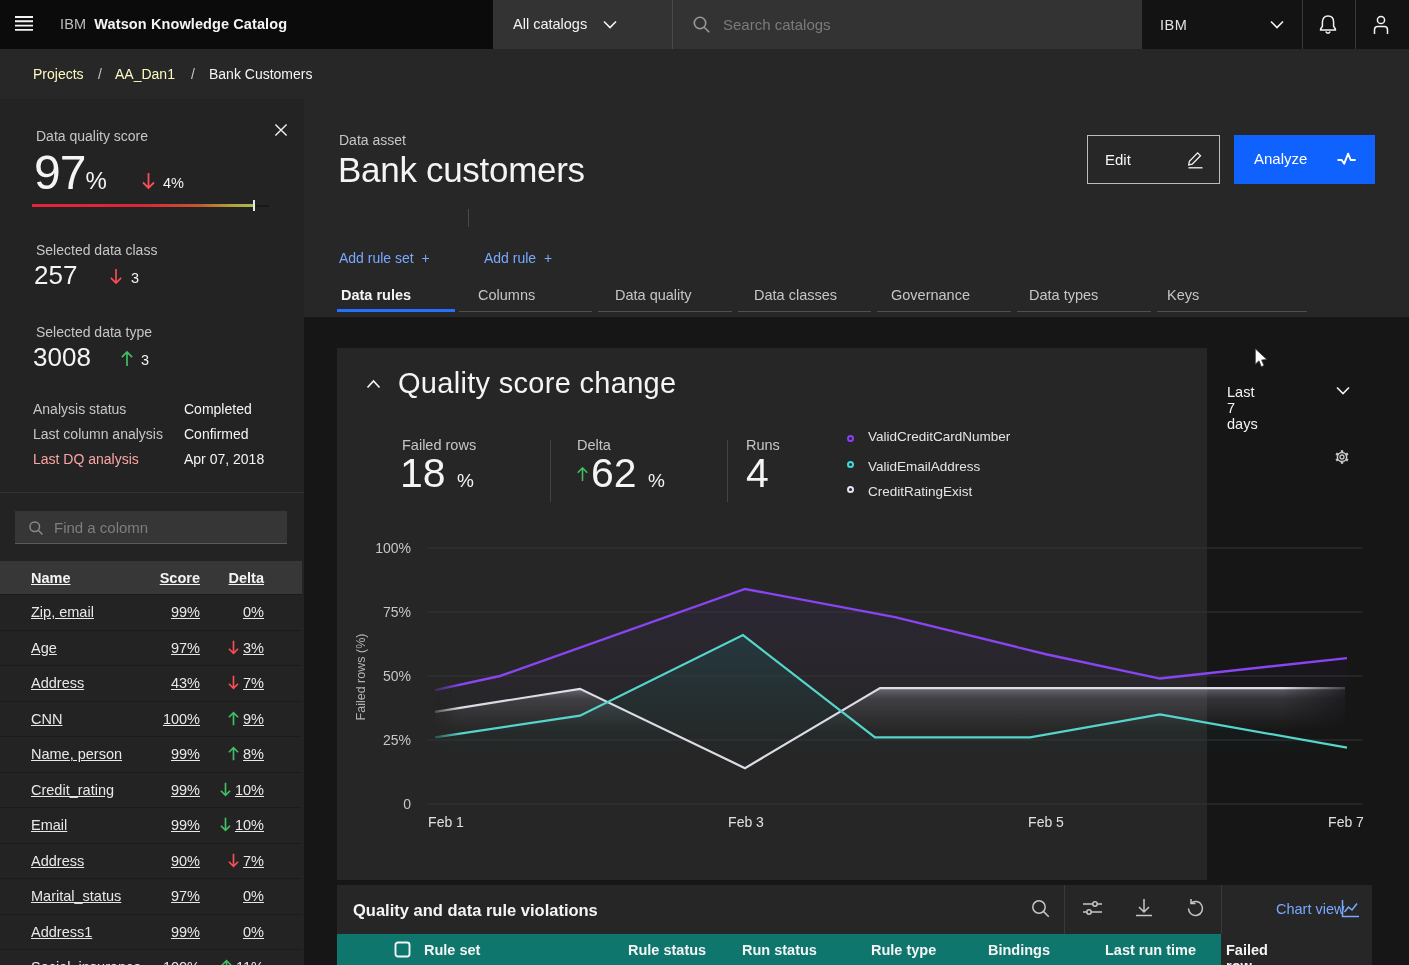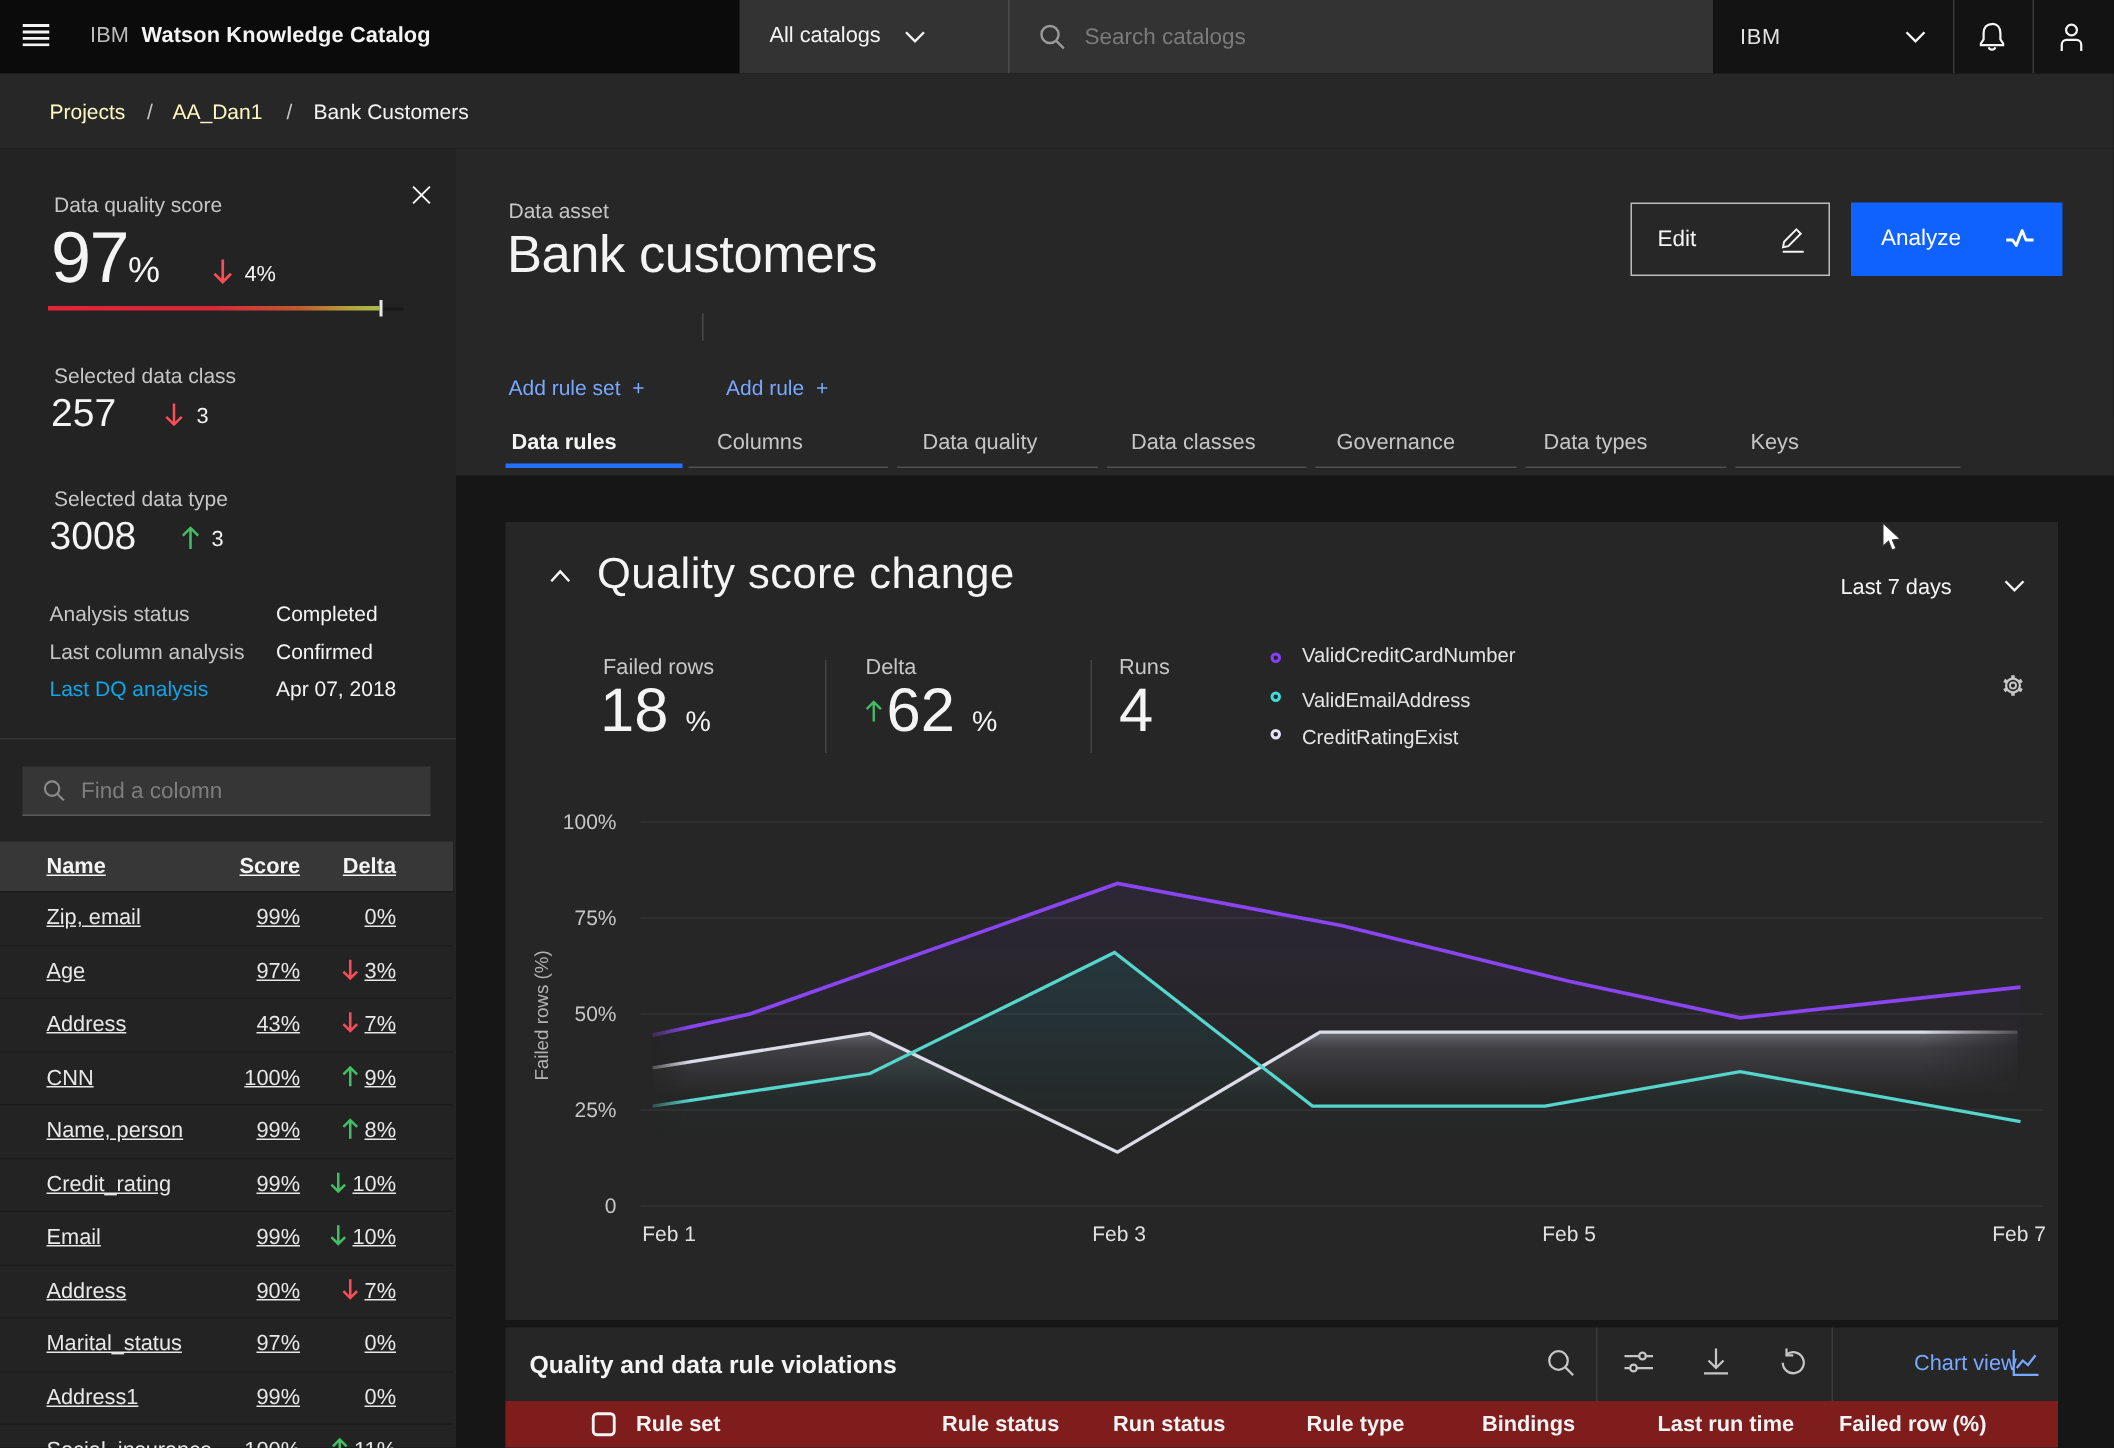--- a/index.html
+++ b/index.html
@@ -44,23 +44,23 @@
   #m-title { position:absolute; left:34px; top:51px; font-size:35px; font-weight:400; color:#f4f4f4; letter-spacing:-0.3px; }
   .bluelnk { color:#78a9ff; font-size:14px;margin-top:40px; }
   #btn-edit { position:absolute; left:783px; top:36px; width:133px; height:49px; border:1.5px solid #bcbcbc;
      color:#f4f4f4; font-size:15px; }
   #btn-analyze { position:absolute; left:930px; top:36px; width:141px; height:49px; background:#0f62fe;
      color:#fff; font-size:15px; }
   #tabs { position:absolute; left:304px; top:279px; width:1105px; height:38px; background:#272727; }
   #tabs span { position:absolute; top:8px; font-size:14.5px; color:#c6c6c6; }
   #tabs .ul { position:absolute; top:31.5px; height:1.5px; background:#4f4f4f; }
   #darkzone { position:absolute; left:304px; top:317px; width:1105px; height:648px; background:#161616; }
-  #card1 { position:absolute; left:337px; top:348px; width:1035px; height:532px; background:#262626; }
+  #card1 { position:absolute; left:337px; top:348px; width:870px; height:532px; background:#262626; }
   #card2 { position:absolute; left:337px; top:885px; width:1035px; height:80px; background:#262626; }
-  #vtbl-hd { position:absolute; left:0; top:49px; width:1035px; height:31px; background:#7f1d1d; }
+  #vtbl-hd { position:absolute; left:0; top:49px; width:884px; height:31px; background:#0f766e; }
   .vh { position:absolute; top:8px; font-weight:bold; font-size:14.5px; color:#f4f4f4; }
   .stat-label { position:absolute; font-size:14.5px; color:#c6c6c6; }
   .stat-big { position:absolute; font-size:41px; font-weight:300; color:#f4f4f4; }
   .stat-big span { font-size:19px; font-weight:400; }
   .stat-sep { position:absolute; width:1px; height:62px; background:#434343; }
   .leg-item { position:absolute; font-size:13.5px; color:#e4e4e4; }
   .leg-dot { position:absolute; width:7px; height:7px; border-radius:50%; border:2.7px solid; }
 </style>
 </head>
 <body>
@@ -128,21 +128,21 @@
   </svg>
 <div class="abs" style="left:131px;top:270px;font-size:14.5px;color:#f4f4f4">3</div>
 <div class="sgray abs" style="left:36px;top:324px">Selected data type</div>
 <div class="swhite abs" style="left:33px;top:342px;font-size:26px;font-weight:300">3008</div>
 <svg class="abs" style="left:120px;top:350px" width="14" height="17" viewBox="0 0 15 18">
   <path d="M7.5 17V3M2 7.5L7.5 2 13 7.5" fill="none" stroke="#42be65" stroke-width="1.8"></path>
   </svg>
 <div class="abs" style="left:141px;top:352px;font-size:14.5px;color:#f4f4f4">3</div>
 <div class="kv" style="top:401px"><span class="k">Analysis status</span><span class="v">Completed</span></div>
 <div class="kv" style="top:426px"><span class="k">Last column analysis</span><span class="v">Confirmed</span></div>
-<div class="kv" style="top:451px"><span class="k" style="color:#0ea5e9">Last DQ analysis</span><span class="v">Apr 07, 2018</span></div>
+<div class="kv" style="top:451px"><span class="k" style="color:#fca5a5">Last DQ analysis</span><span class="v">Apr 07, 2018</span></div>
 <div class="abs" style="left:0;top:492px;width:304px;height:1px;background:#333"></div>
 <div id="find"><svg width="16" height="16" viewBox="0 0 19 19">
     <circle cx="8" cy="8" r="5.7" fill="none" stroke="#8a8a8a" stroke-width="1.7"></circle>
     <path d="M12.2 12.2l5 5" stroke="#8a8a8a" stroke-width="1.7"></path>
     </svg>Find a colomn</div>
 <div id="stbl">
     <div class="hd">
       <span class="cell c-name">Name</span>
       <span class="cell c-score">Score</span>
       <span class="cell c-delta">Delta</span>

